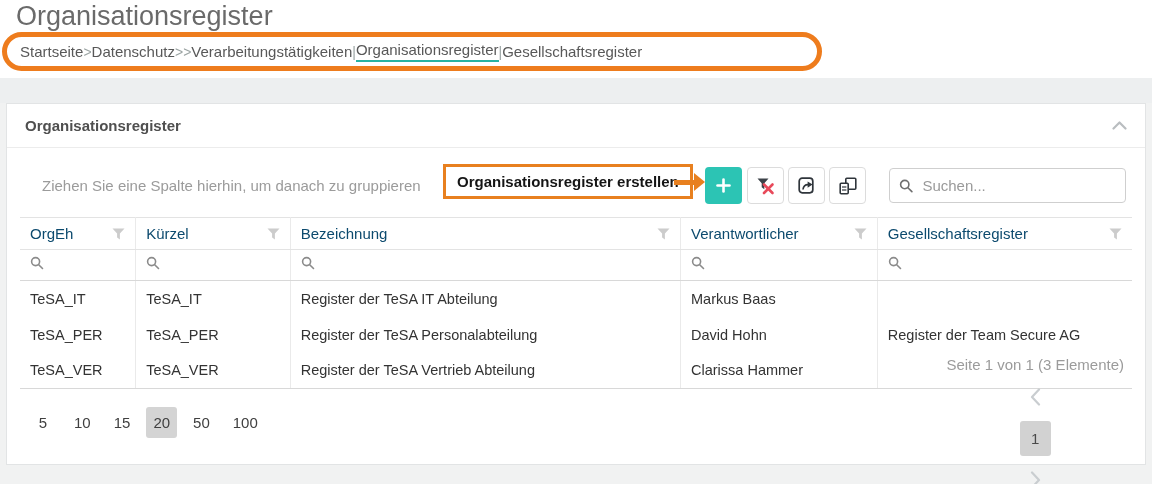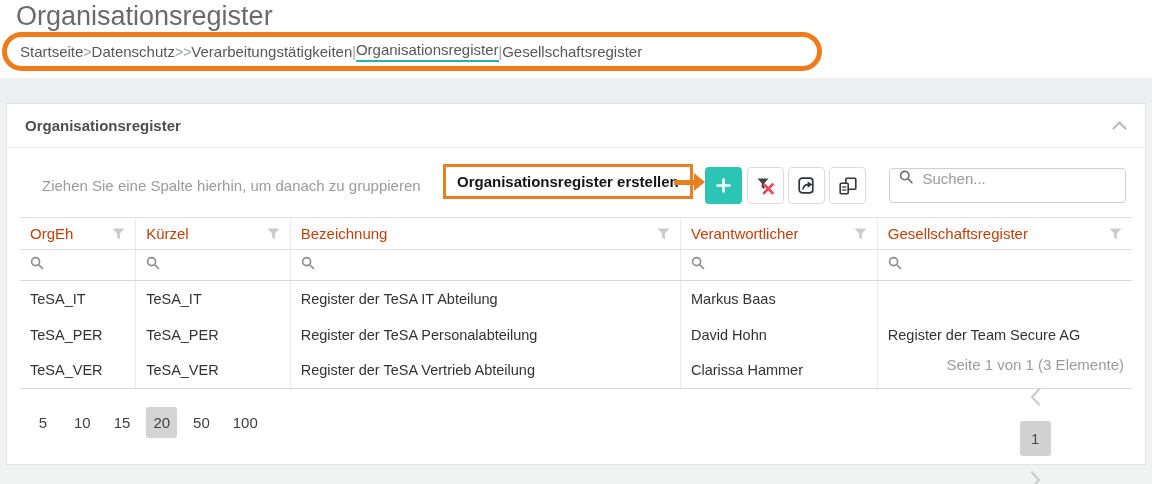--- a/index.html
+++ b/index.html
@@ -52,31 +52,31 @@
   }
   .icon-btn {
     position:absolute; top:19px; width:37px; height:37px; background:#fff;
     border:1px solid #dcdcdc; border-radius:4px; cursor:pointer;
     display:flex; align-items:center; justify-content:center; padding:0;
   }
   .icon-btn.b1 { left:740px; } .icon-btn.b2 { left:781px; } .icon-btn.b3 { left:822px; }
   .search {
     position:absolute; left:882px; top:20px; width:237px; height:35px;
     border:1px solid #cfcfcf; border-radius:4px; background:#fff;
-    display:flex; align-items:flex-start; padding:0 9px; gap:7px;
+    display:flex; align-items:center; padding:0 9px; gap:7px;
   }
   .search input { border:none; outline:none; font-size:15px; color:#555; width:100%; background:transparent;
     font-family:"Liberation Sans","DejaVu Sans",sans-serif; }
   .search input::placeholder { color:#9a9a9a; }
 
   
   table.grid { margin:3px 13px 0 13px; width:1112px; border-collapse:collapse; table-layout:fixed; }
   .grid th {
     border-top:1px solid #e3e3e3; border-bottom:1px solid #e3e3e3;
-    color:#c2410c; font-weight:400; font-size:15px; text-align:left;
+    color:#0c4a6e; font-weight:400; font-size:15px; text-align:left;
     padding:0 10px; height:32px; cursor:pointer;
   }
   .grid th .th-inner { display:flex; align-items:center; justify-content:space-between; }
   .grid th, .grid td { border-right:1px solid #eaeaea; }
   .grid th:last-child, .grid td:last-child { border-right:none; }
   .grid td.filter-cell { border-bottom:1px solid #d8d8d8; padding:0 10px; height:31px; cursor:text; }
   .grid td.data { font-size:14.5px; color:#333; padding:0 10px; height:36px; cursor:pointer; }
   .grid tr.last td.data { border-bottom:1px solid #d8d8d8; }
   .c1{width:10.4%}.c2{width:13.9%}.c3{width:35.1%}.c4{width:17.7%}.c5{width:22.9%}
 

